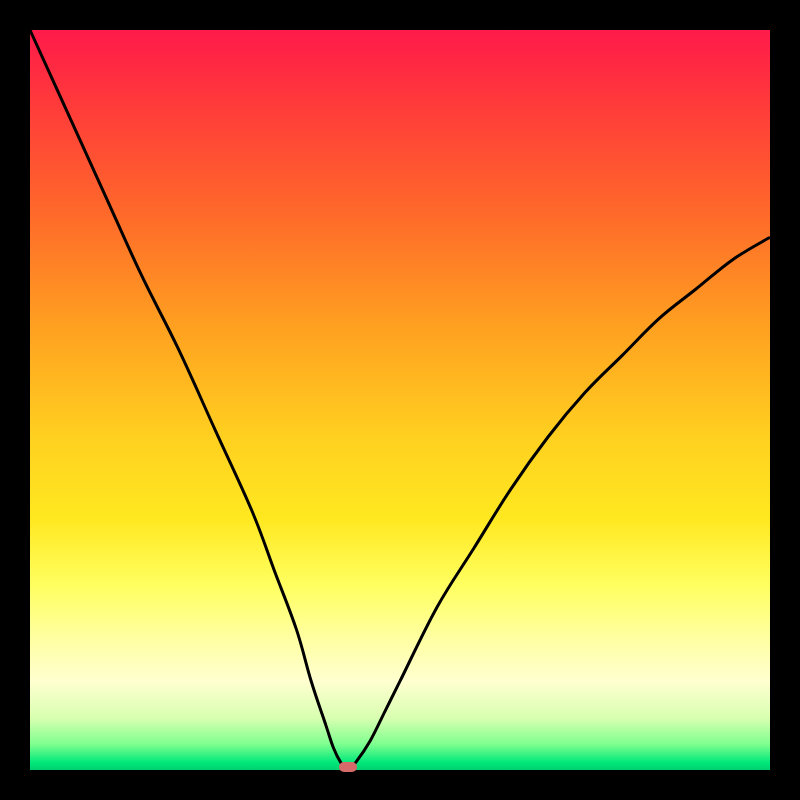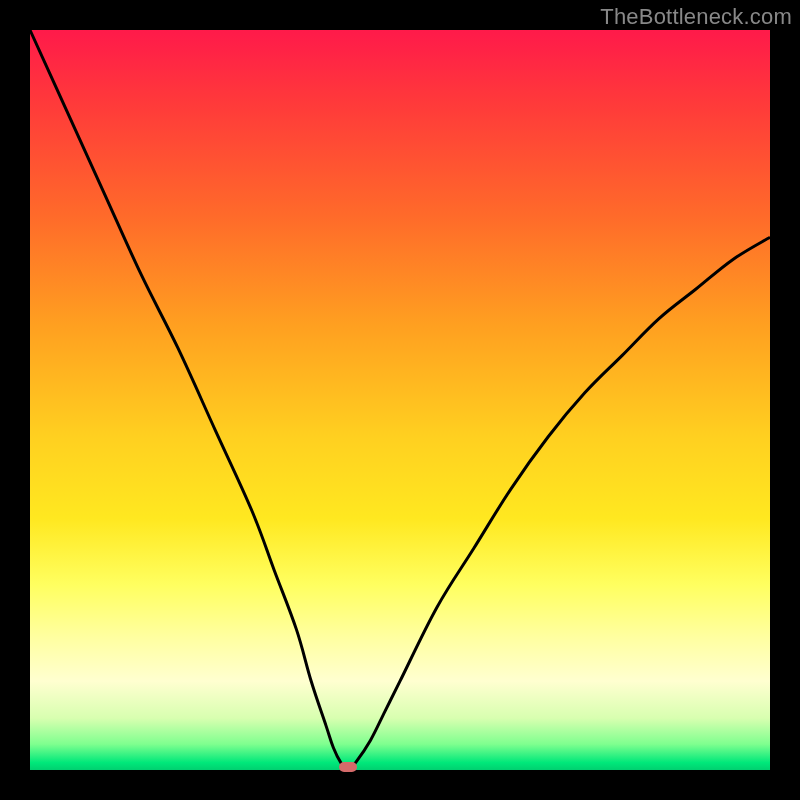--- a/index.html
+++ b/index.html
@@ -70,14 +70,13 @@
 </head>
 <body>
 
 <div class="frame">
   <div class="plot">
     <svg class="curve" viewBox="0 0 740 740" preserveAspectRatio="none">
       <path id="curve-path" d="M 0 0 C 6.66 14.651999999999996, 23.68 52.09599999999999, 37 81.39999999999998 C 50.32 110.70399999999997, 60.68 133.49599999999995, 74 162.79999999999995 C 87.32 192.10399999999996, 97.68 216.22799999999998, 111 244.2 C 124.32 272.172, 134.68 290.22800000000007, 148 318.20000000000005 C 161.32 346.172, 171.68 370.296, 185 399.59999999999997 C 198.32 428.90399999999994, 211.344 455.692, 222 481 C 232.656 506.308, 236.20800000000003 518.888, 244.20000000000002 540.2 C 252.192 561.5120000000001, 259.74 579.42, 266.4 599.4 C 273.05999999999995 619.38, 275.87199999999996 633.884, 281.2 651.2 C 286.528 668.5160000000001, 292.004 683.6120000000001, 296 695.6 C 299.996 707.588, 300.736 711.14, 303.4 717.8 C 306.06399999999996 724.4599999999999, 308.136 728.604, 310.8 732.6 C 313.464 736.596, 315.536 740, 318.2 740 C 320.864 740, 321.60400000000004 737.928, 325.6 732.6 C 329.596 727.272, 335.07200000000006 719.7239999999999, 340.40000000000003 710.4 C 345.728 701.076, 349.872 691.4559999999999, 355.2 680.8 C 360.52799999999996 670.144, 360.676 669.8480000000001, 370 651.2 C 379.324 632.552, 393.68000000000006 601.176, 407.00000000000006 577.2 C 420.32000000000005 553.224, 430.68 539.312, 444 518 C 457.32 496.688, 467.68 478.78000000000003, 481 458.8 C 494.32 438.82, 504.68 424.31600000000003, 518 407 C 531.32 389.68399999999997, 541.68 377.25199999999995, 555 362.59999999999997 C 568.32 347.948, 578.68 338.91999999999996, 592 325.59999999999997 C 605.32 312.28, 615.68 300.588, 629 288.6 C 642.32 276.612, 652.68 269.656, 666 259 C 679.32 248.344, 689.68 238.72400000000002, 703 229.40000000000003 C 716.32 220.07600000000005, 733.34 211.19600000000005, 740 207.20000000000005" fill="none" stroke="#000" stroke-width="3"></path>
     </svg>
     <div id="min-marker" class="marker" style="left: 318.2px; top: 737px;"></div>
   </div>
-  <div class="watermark">TheBottleneck.com</div>
 </div>
 
 </body></html>

